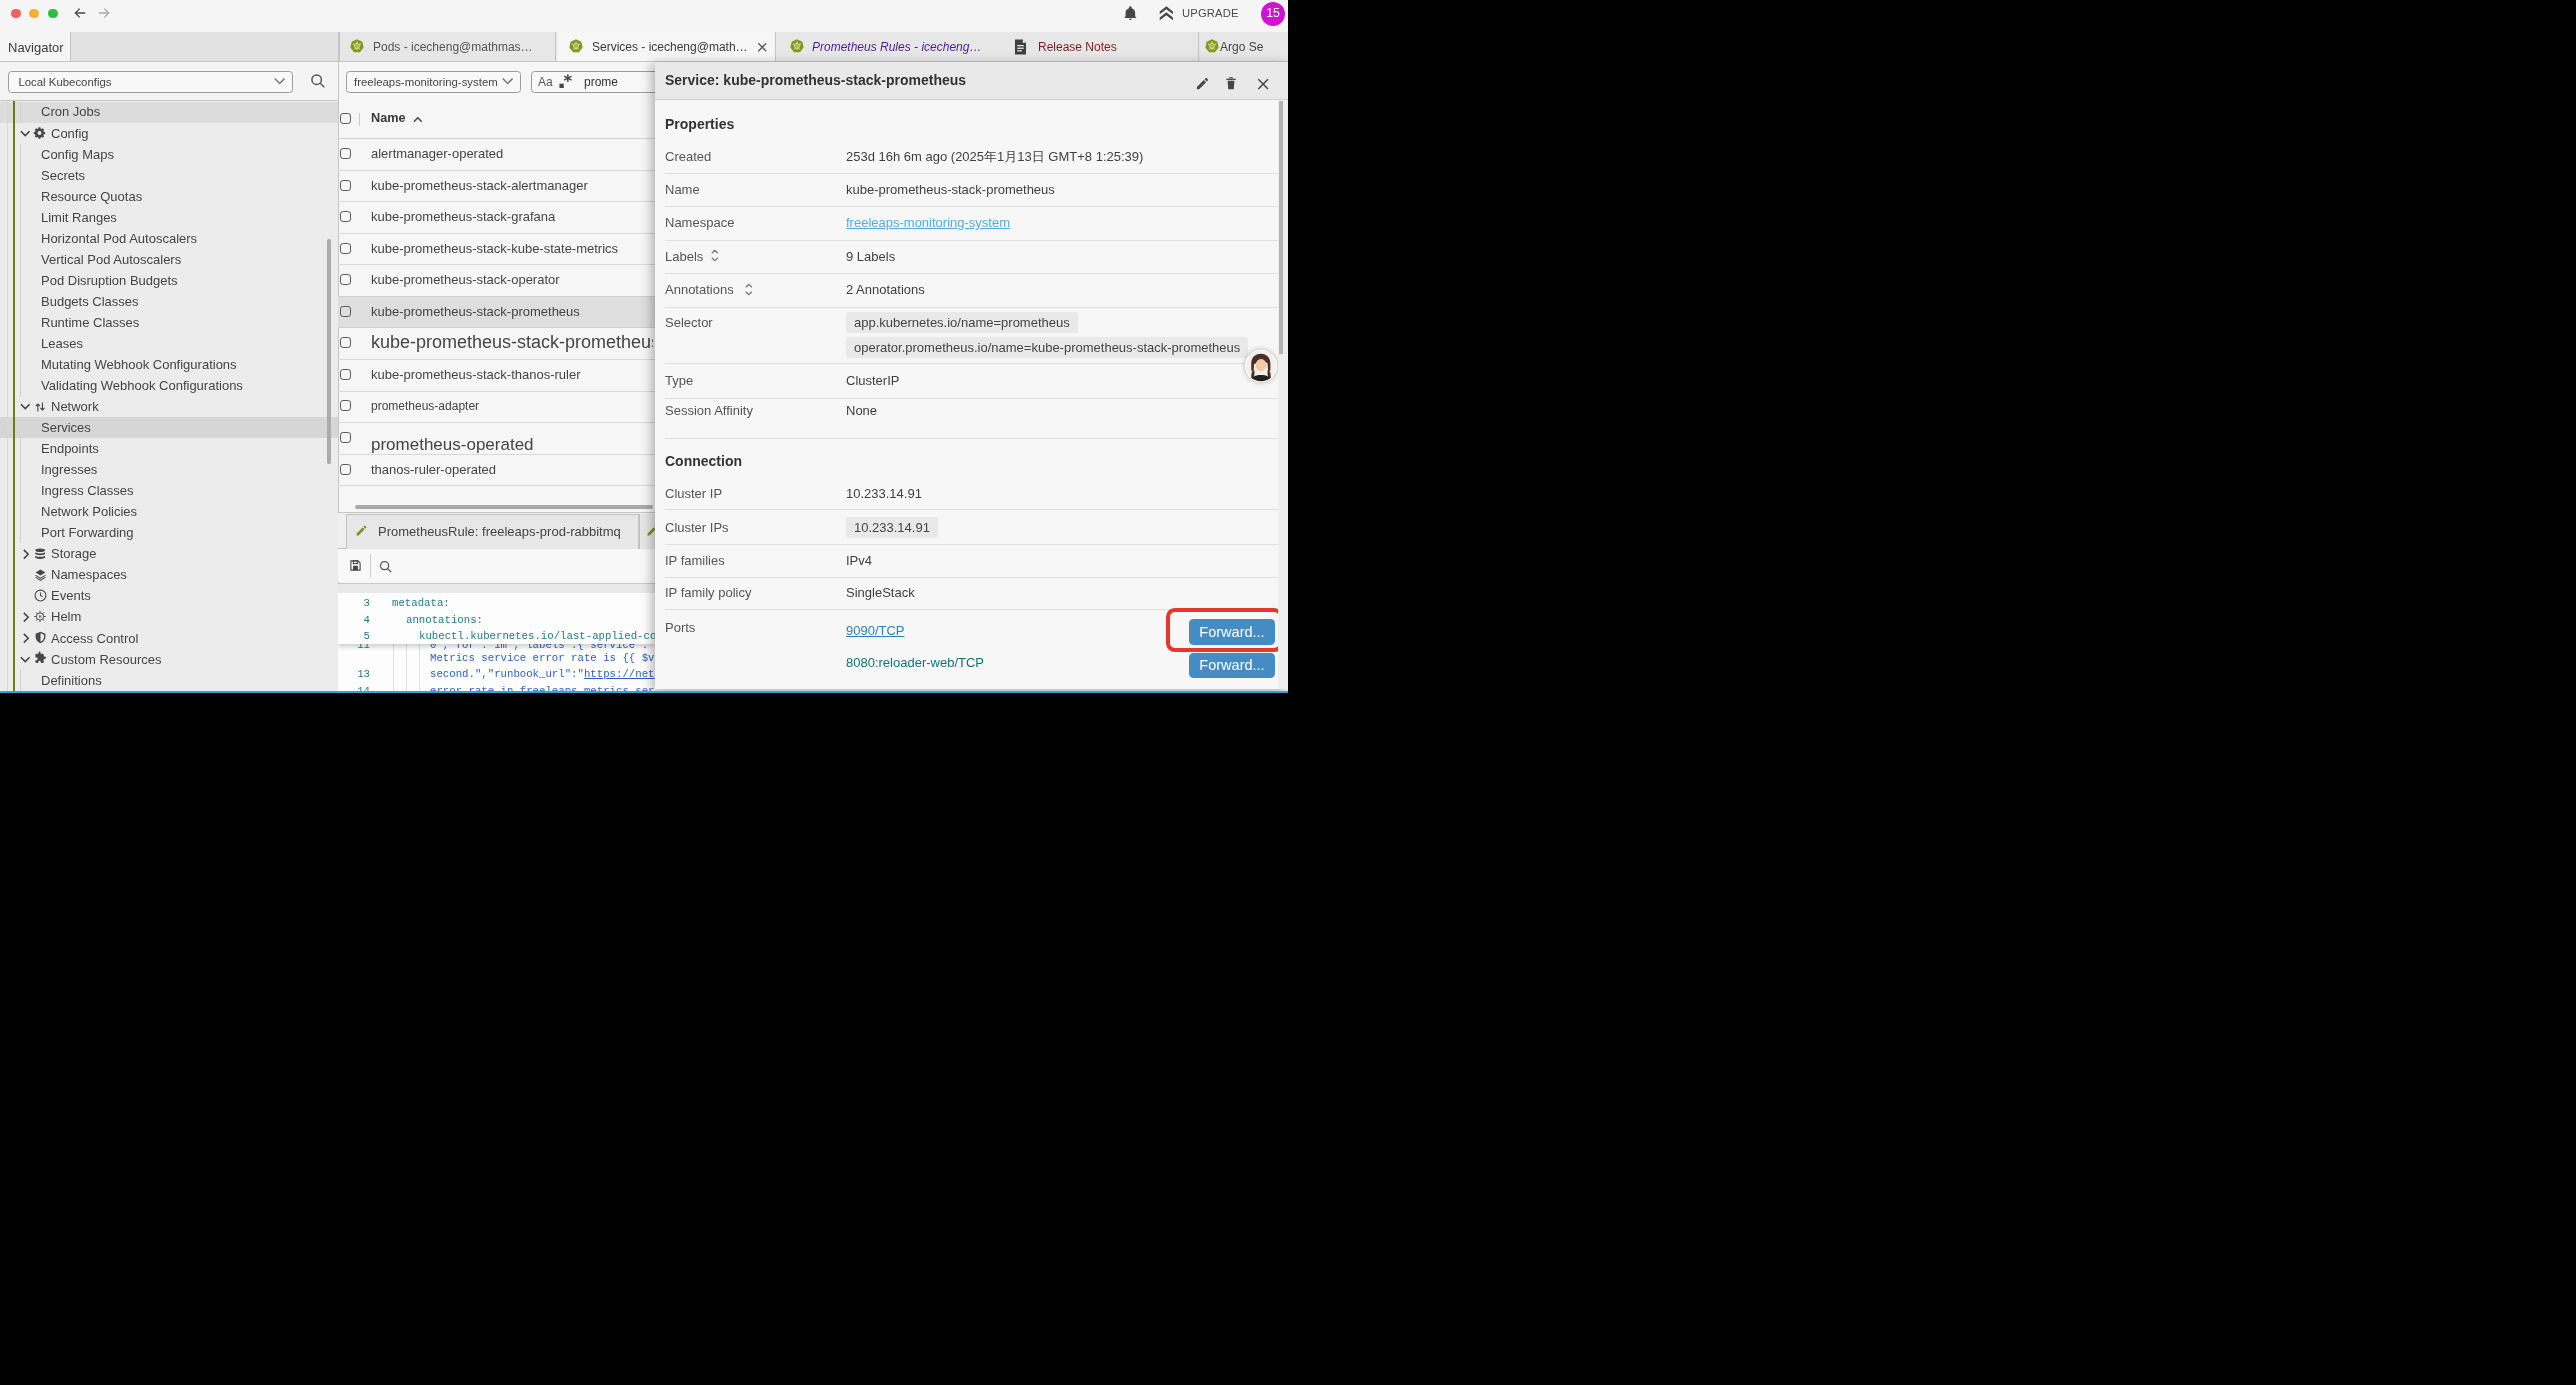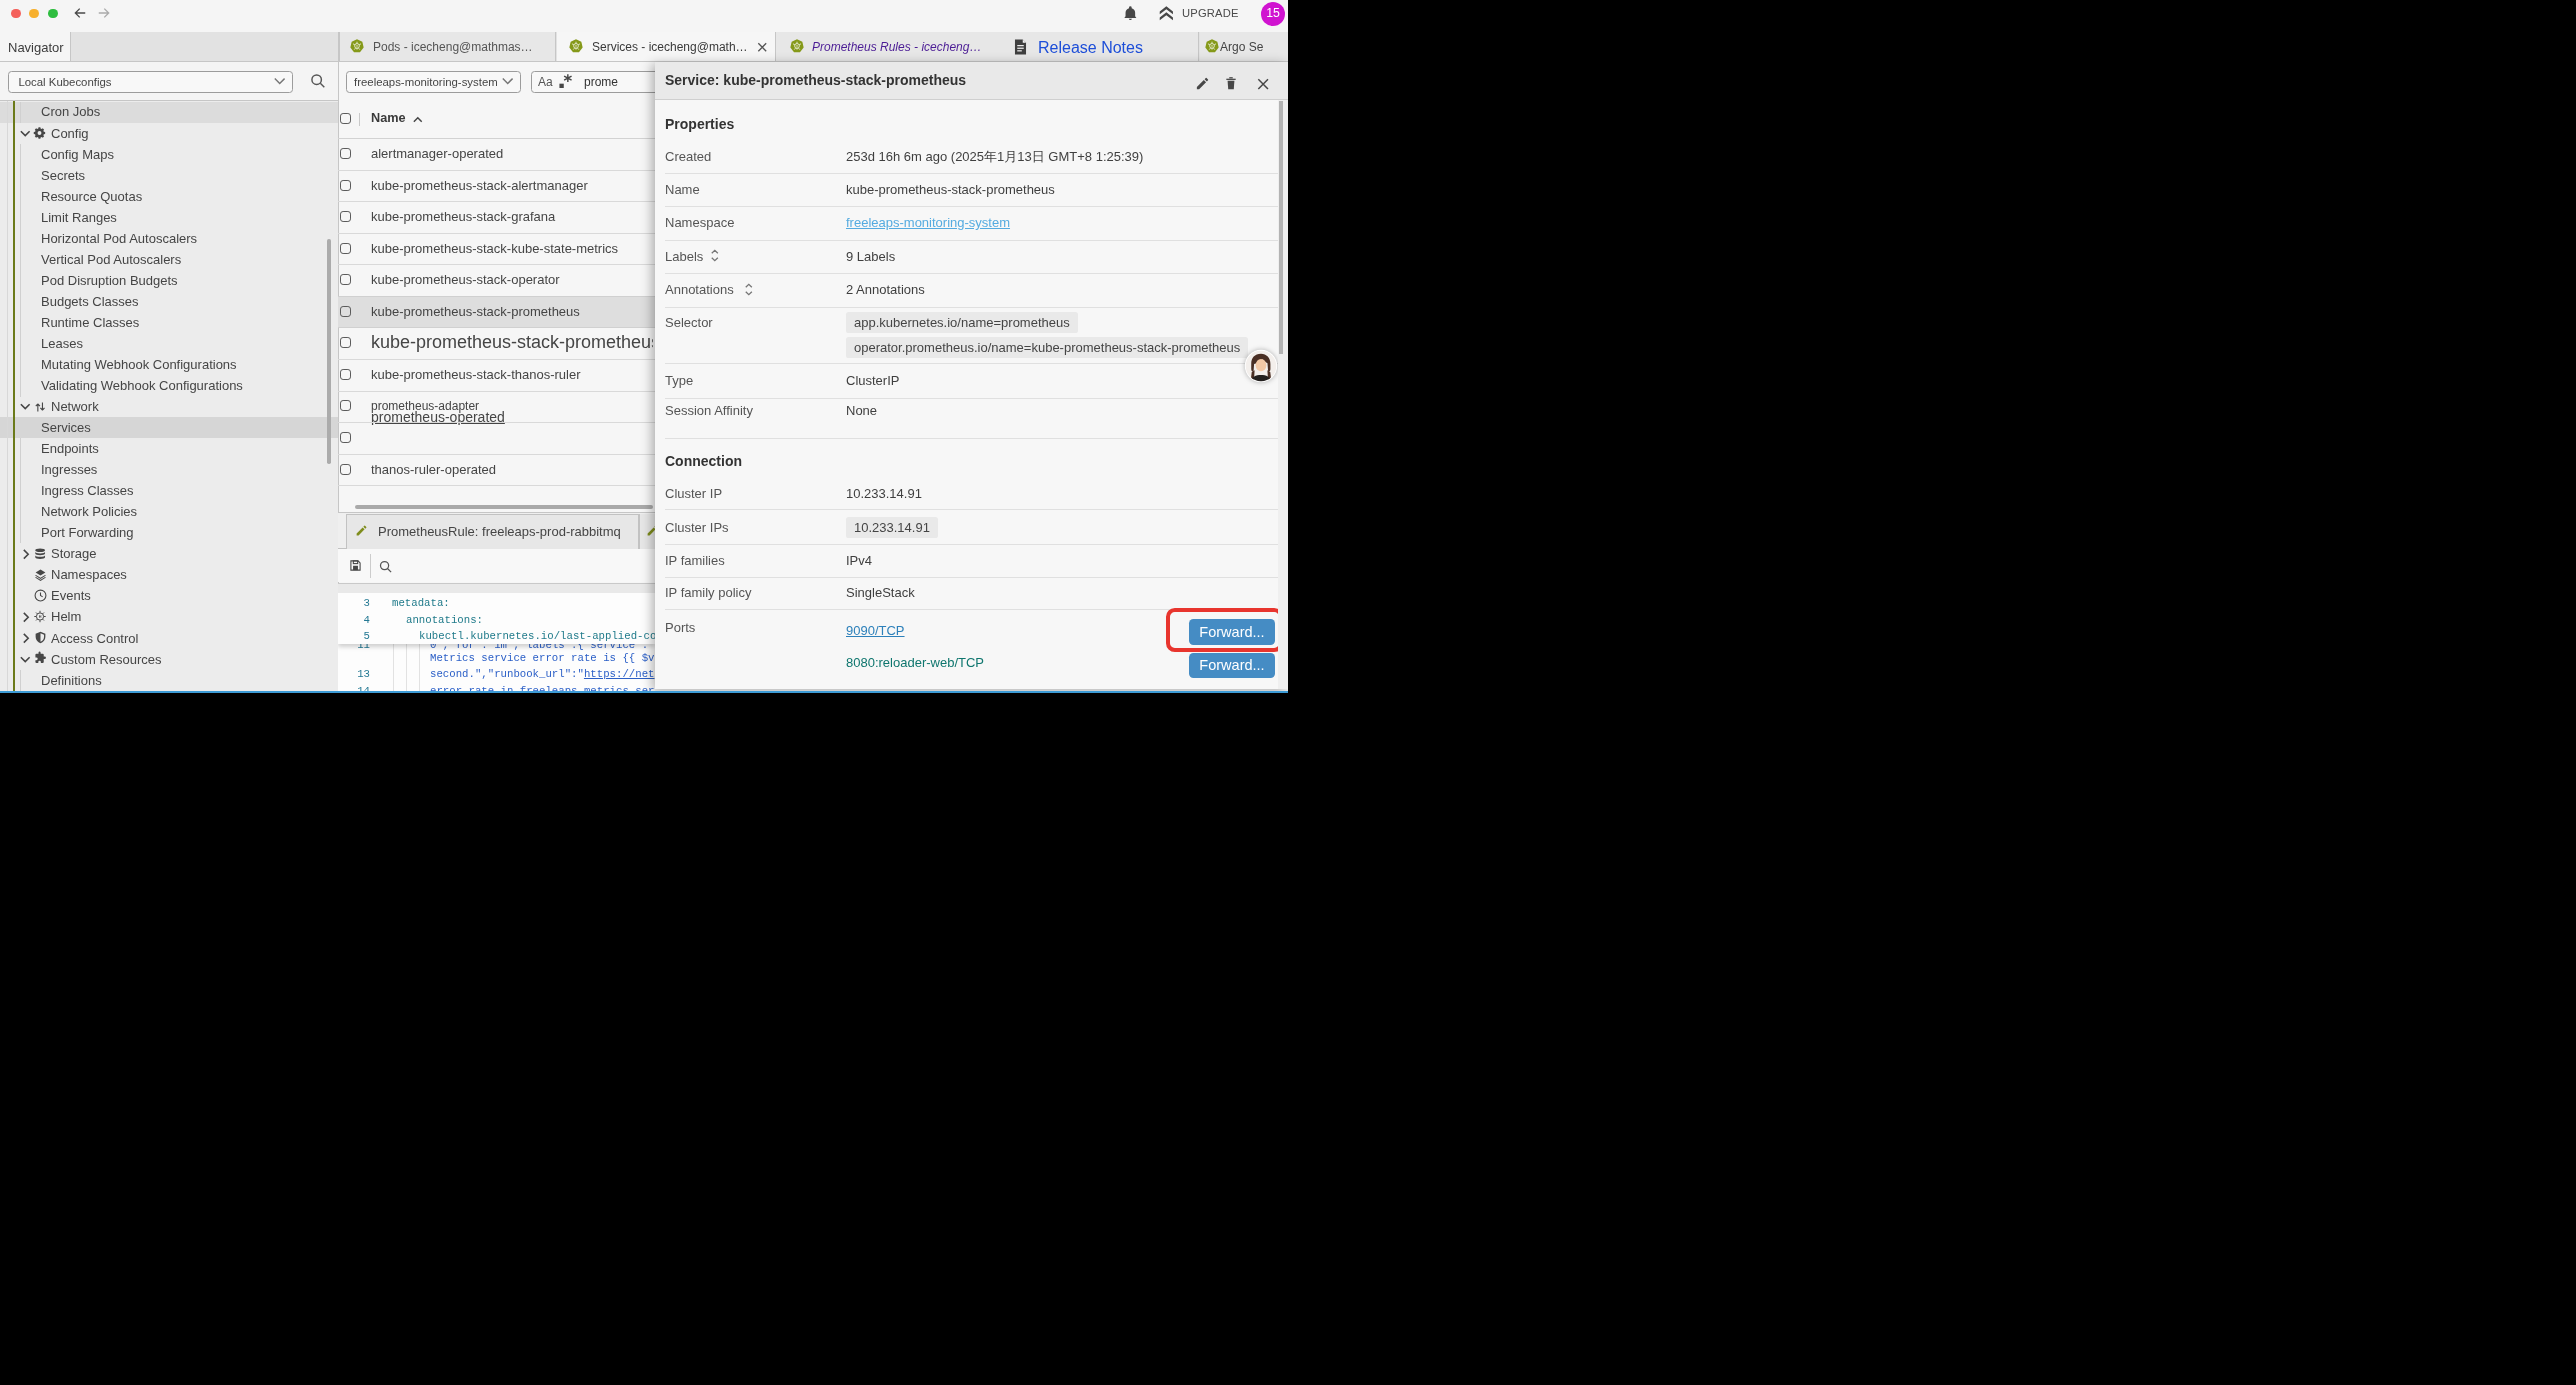--- a/index.html
+++ b/index.html
@@ -85,21 +85,21 @@
 <div class="t" style="left:812px;top:39px;color:#4c1d95;font-style:italic;font-size:12px;">Prometheus Rules - icecheng…</div>
 
 <div class="r" style="left:996px;top:32px;width:203px;height:29px;background:#e7e7e7;border-right:0.9px solid #c6c6c6;"></div>
 <svg class="r" style="left:1014px;top:39px;" width="13" height="16" viewBox="0 0 20 24">
       <path fill="#3f3f3f" d="M1.5 0.5h12l5 5v18h-17z"></path>
       <path fill="#f6f6f6" d="M13.5 0.5l5 5h-5z"></path>
       <rect x="5" y="9" width="10" height="1.8" fill="#f6f6f6"></rect>
       <rect x="5" y="13" width="10" height="1.8" fill="#f6f6f6"></rect>
       <rect x="5" y="17" width="7" height="1.8" fill="#f6f6f6"></rect>
     </svg>
-<div class="t" style="left:1038px;top:39px;color:#1d4ed8;font-size:16px;">Release Notes</div>
+<div class="t" style="left:1038px;top:39px;color:#7f1d1d;font-size:12px;">Release Notes</div>
 
 <div class="r" style="left:1200px;top:32px;width:89px;height:29px;background:#e7e7e7;"></div>
 <svg class="r" style="left:1205px;top:39px;" width="14" height="14" viewBox="0 0 32 32">
       <polygon fill="#859919" points="16,0.5 28.2,6.4 31.2,19.5 22.8,30 9.2,30 0.8,19.5 3.8,6.4"></polygon>
       <g stroke="#fff" stroke-width="1.7" fill="none">
         <circle cx="16" cy="15.8" r="5.4"></circle>
         <path d="M16 6.2v4.2M16 20v4.2M6.8 11l4 2M25.2 11l-4 2M9.8 24.2l2.7-3.3M22.2 24.2l-2.7-3.3"></path>
       </g>
       <circle cx="16" cy="15.8" r="1.6" fill="#fff"></circle>
     </svg>
@@ -247,21 +247,21 @@
 <div class="t" style="left:371px;top:271px;font-size:13px;">kube-prometheus-stack-operator</div>
 <div class="ck" style="left:340px;top:306px;"></div>
 <div class="t" style="left:371px;top:303px;font-size:13px;">kube-prometheus-stack-prometheus</div>
 <div class="ck" style="left:340px;top:337px;"></div>
 <div class="t" style="left:371px;top:334px;font-size:18px;width:282px;overflow:hidden;">kube-prometheus-stack-prometheus-node-export</div>
 <div class="ck" style="left:340px;top:369px;"></div>
 <div class="t" style="left:371px;top:366px;font-size:13px;">kube-prometheus-stack-thanos-ruler</div>
 <div class="ck" style="left:340px;top:400px;"></div>
 <div class="t" style="left:371px;top:398px;font-size:12px;">prometheus-adapter</div>
 <div class="ck" style="left:340px;top:432px;"></div>
-<div class="t" style="left:371px;top:409px;font-size:14px;text-decoration:underline;">prometheus-operated</div>
+<div class="t" style="left:371px;top:436px;font-size:17px;">prometheus-operated</div>
 <div class="ck" style="left:340px;top:464px;"></div>
 <div class="t" style="left:371px;top:461px;font-size:13px;">thanos-ruler-operated</div>
 <div class="b" style="left:338px;top:170px;width:317px;height:0.9px;background:#d9d9d9;"></div>
 <div class="b" style="left:338px;top:201px;width:317px;height:0.9px;background:#d9d9d9;"></div>
 <div class="b" style="left:338px;top:233px;width:317px;height:0.9px;background:#d9d9d9;"></div>
 <div class="b" style="left:338px;top:264px;width:317px;height:0.9px;background:#d9d9d9;"></div>
 <div class="b" style="left:338px;top:296px;width:317px;height:0.9px;background:#d0d0d0;"></div>
 <div class="b" style="left:338px;top:327px;width:317px;height:0.9px;background:#d0d0d0;"></div>
 <div class="b" style="left:338px;top:359px;width:317px;height:0.9px;background:#d9d9d9;"></div>
 <div class="b" style="left:338px;top:391px;width:317px;height:0.9px;background:#d9d9d9;"></div>

